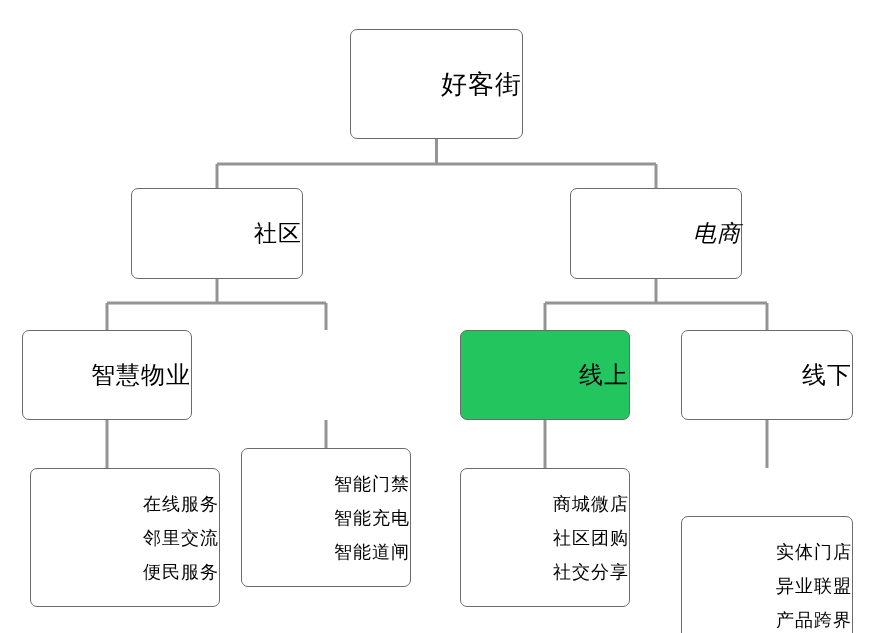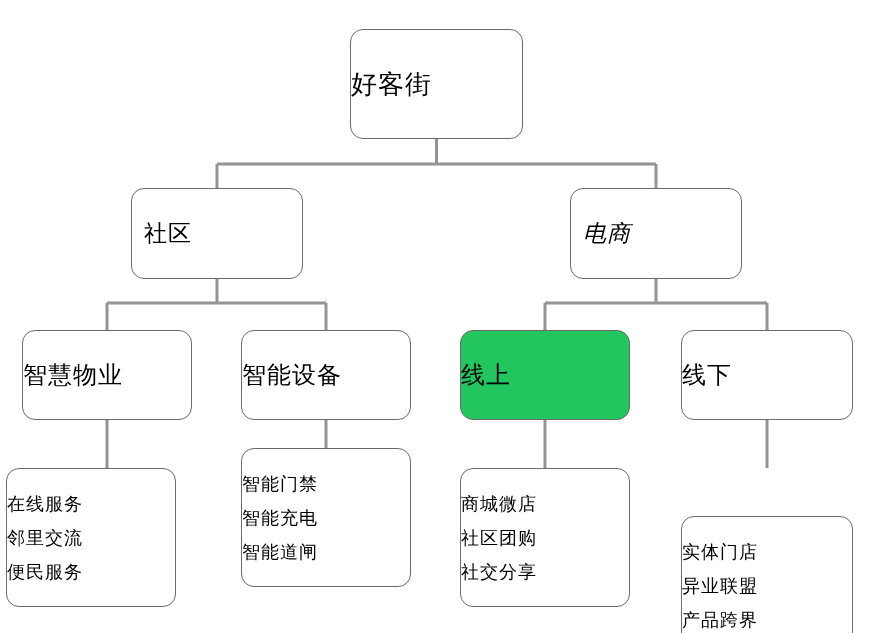--- a/index.html
+++ b/index.html
@@ -22,24 +22,24 @@
     left: 0;
     top: 0;
     width: 874px;
     height: 633px;
   }
   .node-box {
     position: absolute;
     box-sizing: border-box;
     background: #ffffff;
     border: 1px solid #6b6b6b;
-    border-radius: 13px;
+    border-radius: 7px;
     display: flex;
     flex-direction: column;
-    align-items: flex-start;
+    align-items: flex-end;
     justify-content: center;
     color: #000000;
     z-index: 2;
   }
   .node-label {
     line-height: 1.0;
     white-space: nowrap;
     letter-spacing: 1px;
   }
   
@@ -64,21 +64,21 @@
   }
   #node-online {
     left: 460px; top: 330px; width: 170px; height: 90px;
   }
   #node-offline {
     left: 681px; top: 330px; width: 172px; height: 90px;
   }
   .level3 .node-label { font-size: 24px; }
   
   #leaf-property {
-    left: 6px; top: 468px; width: 170px; height: 139px;
+    left: 30px; top: 468px; width: 190px; height: 139px;
   }
   #leaf-device {
     left: 241px; top: 448px; width: 170px; height: 139px;
   }
   #leaf-online {
     left: 460px; top: 468px; width: 170px; height: 139px;
   }
   #leaf-offline {
     left: 681px; top: 468px; width: 172px; height: 139px; margin-top: 48px;
   }
@@ -125,23 +125,20 @@
   <div class="node-box level2" id="node-community" style="border-color: rgb(107, 107, 107); background: rgb(255, 255, 255); color: rgb(0, 0, 0);">
     <span class="node-label">社区</span>
   </div>
   <div class="node-box level2" id="node-ecommerce" style="border-color: rgb(107, 107, 107); background: rgb(255, 255, 255); color: rgb(0, 0, 0); font-style: italic;">
     <span class="node-label">电商</span>
   </div>
 
   <div class="node-box level3" id="node-smart-property" style="border-color: rgb(107, 107, 107); background: rgb(255, 255, 255); color: rgb(0, 0, 0);">
     <span class="node-label">智慧物业</span>
   </div>
-  <div class="node-box level3" id="node-smart-device" style="border-color: rgb(107, 107, 107); background: rgb(255, 255, 255); color: rgb(0, 0, 0);">
-    <span class="node-label">智能设备</span>
-  </div>
   <div class="node-box level3" id="node-online" style="border-color: rgb(107, 107, 107); background: #22c55e; color: rgb(0, 0, 0);">
     <span class="node-label">线上</span>
   </div>
   <div class="node-box level3" id="node-offline" style="border-color: rgb(107, 107, 107); background: rgb(255, 255, 255); color: rgb(0, 0, 0);">
     <span class="node-label">线下</span>
   </div>
 
   <div class="node-box leaf" id="leaf-property" style="border-color: rgb(107, 107, 107); background: rgb(255, 255, 255); color: rgb(0, 0, 0);">
     <span class="node-label">在线服务</span>
     <span class="node-label">邻里交流</span>

